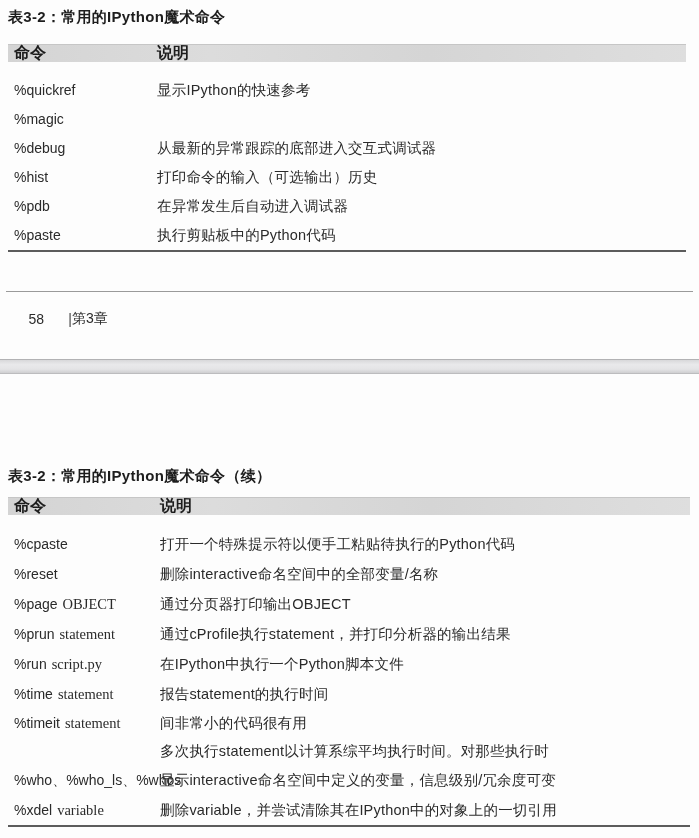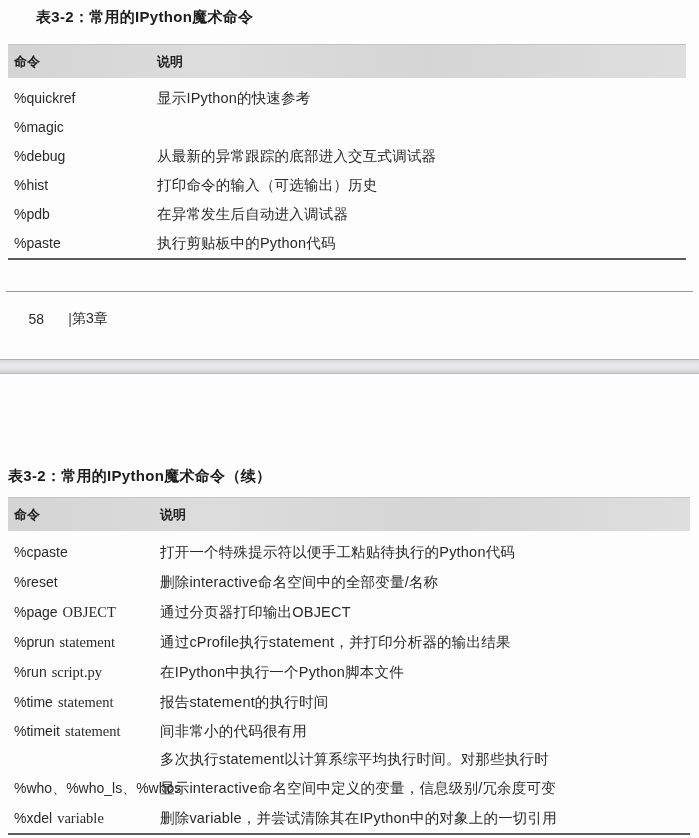--- a/index.html
+++ b/index.html
@@ -17,31 +17,31 @@
     font-size:15px; font-weight:700; color:#1d1d1d; letter-spacing:0.3px;
     white-space:nowrap;
   }
 
   .mtable { position:absolute; left:8px; }
   .t1 { top:44px;  width:678px; }
   .t2 { top:497px; width:682px; }
 
   .thead {
     display:flex; align-items:center;
-    height:34px; padding-left:6px;
+    height:18px; padding-left:6px;
     background:linear-gradient(90deg,#d4d4d4,#dcdcdc 30%,#d5d5d5 62%,#dedede);
     border-top:1px solid #c6c6c6;
-    font-size:13px; font-weight:700; color:#1d1d1d;
+    font-size:16px; font-weight:700; color:#1d1d1d;
   }
   .th-cmd { flex:none; }
   .t1 .th-cmd { width:143px; }
   .t2 .th-cmd { width:146px; }
   .th-desc { flex:1; }
 
-  .tbody { padding-top:6px; }
+  .tbody { padding-top:14px; }
   .trow { display:flex; padding-left:6px; font-size:14.5px; color:#2a2a2a; }
   .t1 .trow { height:29px; line-height:29px; }
   .t2 .trow { height:30px; line-height:30px; }
   .t2 .trow.tall { height:56px; line-height:28px; }
 
   .cell-cmd { flex:none; white-space:nowrap; font-size:14px; }
   .t1 .cell-cmd { width:143px; }
   .t2 .cell-cmd { width:146px; }
   .cmd-arg {
     font-family:"Liberation Serif", serif;
@@ -68,21 +68,21 @@
   .scan-divider {
     position:absolute; top:359px; left:0; width:699px; height:15px;
     background:linear-gradient(180deg,#d8d8da 0%,#e9e9eb 35%,#e4e4e6 70%,#cfcfd1 100%);
     border-top:1px solid #b2b2b4;
     border-bottom:1px solid #bcbcbe;
   }
 </style>
 </head>
 <body>
 
-<div class="abs tbl-caption" style="top:8px; left:8px;margin-left:28px;">表3-2：常用的IPython魔术命令</div>
+<div class="abs tbl-caption" style="top:8px; left:8px;">表3-2：常用的IPython魔术命令</div>
 
 <div class="mtable t1">
   <div class="thead">
     <span class="th-cmd">命令</span>
     <span class="th-desc">说明</span>
   </div>
   <div class="tbody">
     <div class="trow">
       <span class="cell-cmd"><span>%quickref</span><span class="cmd-arg"></span></span>
       <span class="cell-desc">显示IPython的快速参考</span>

